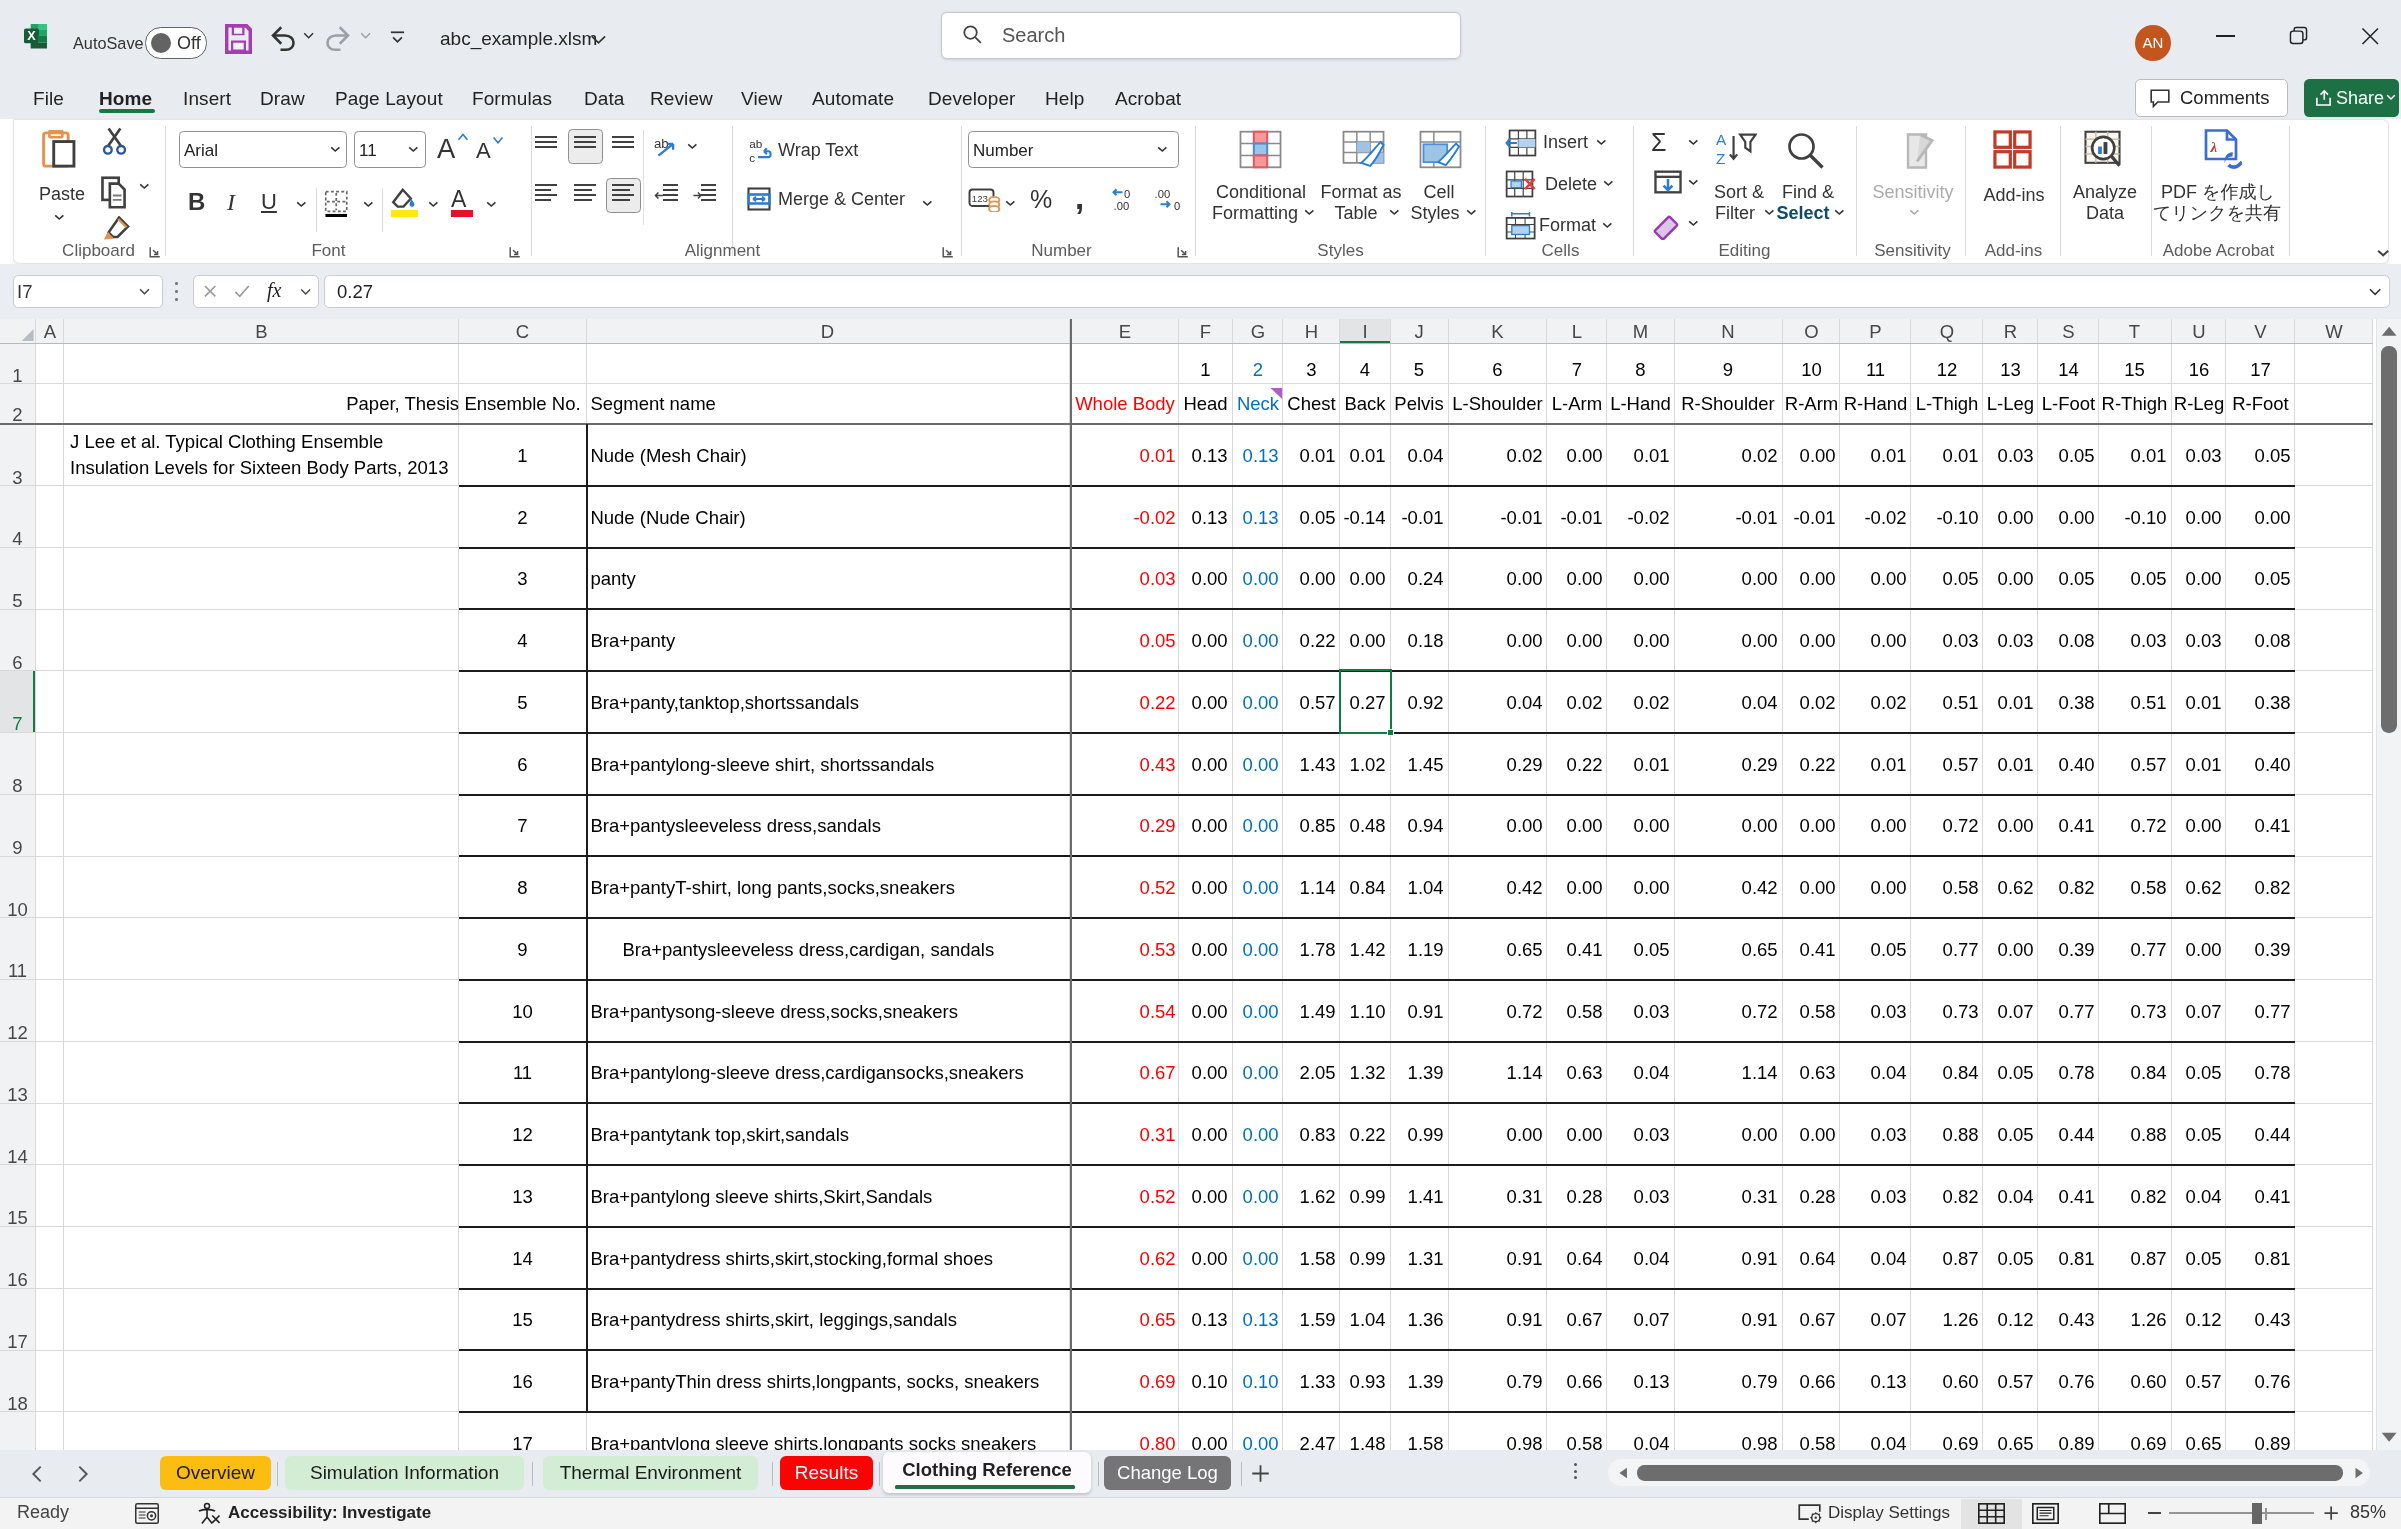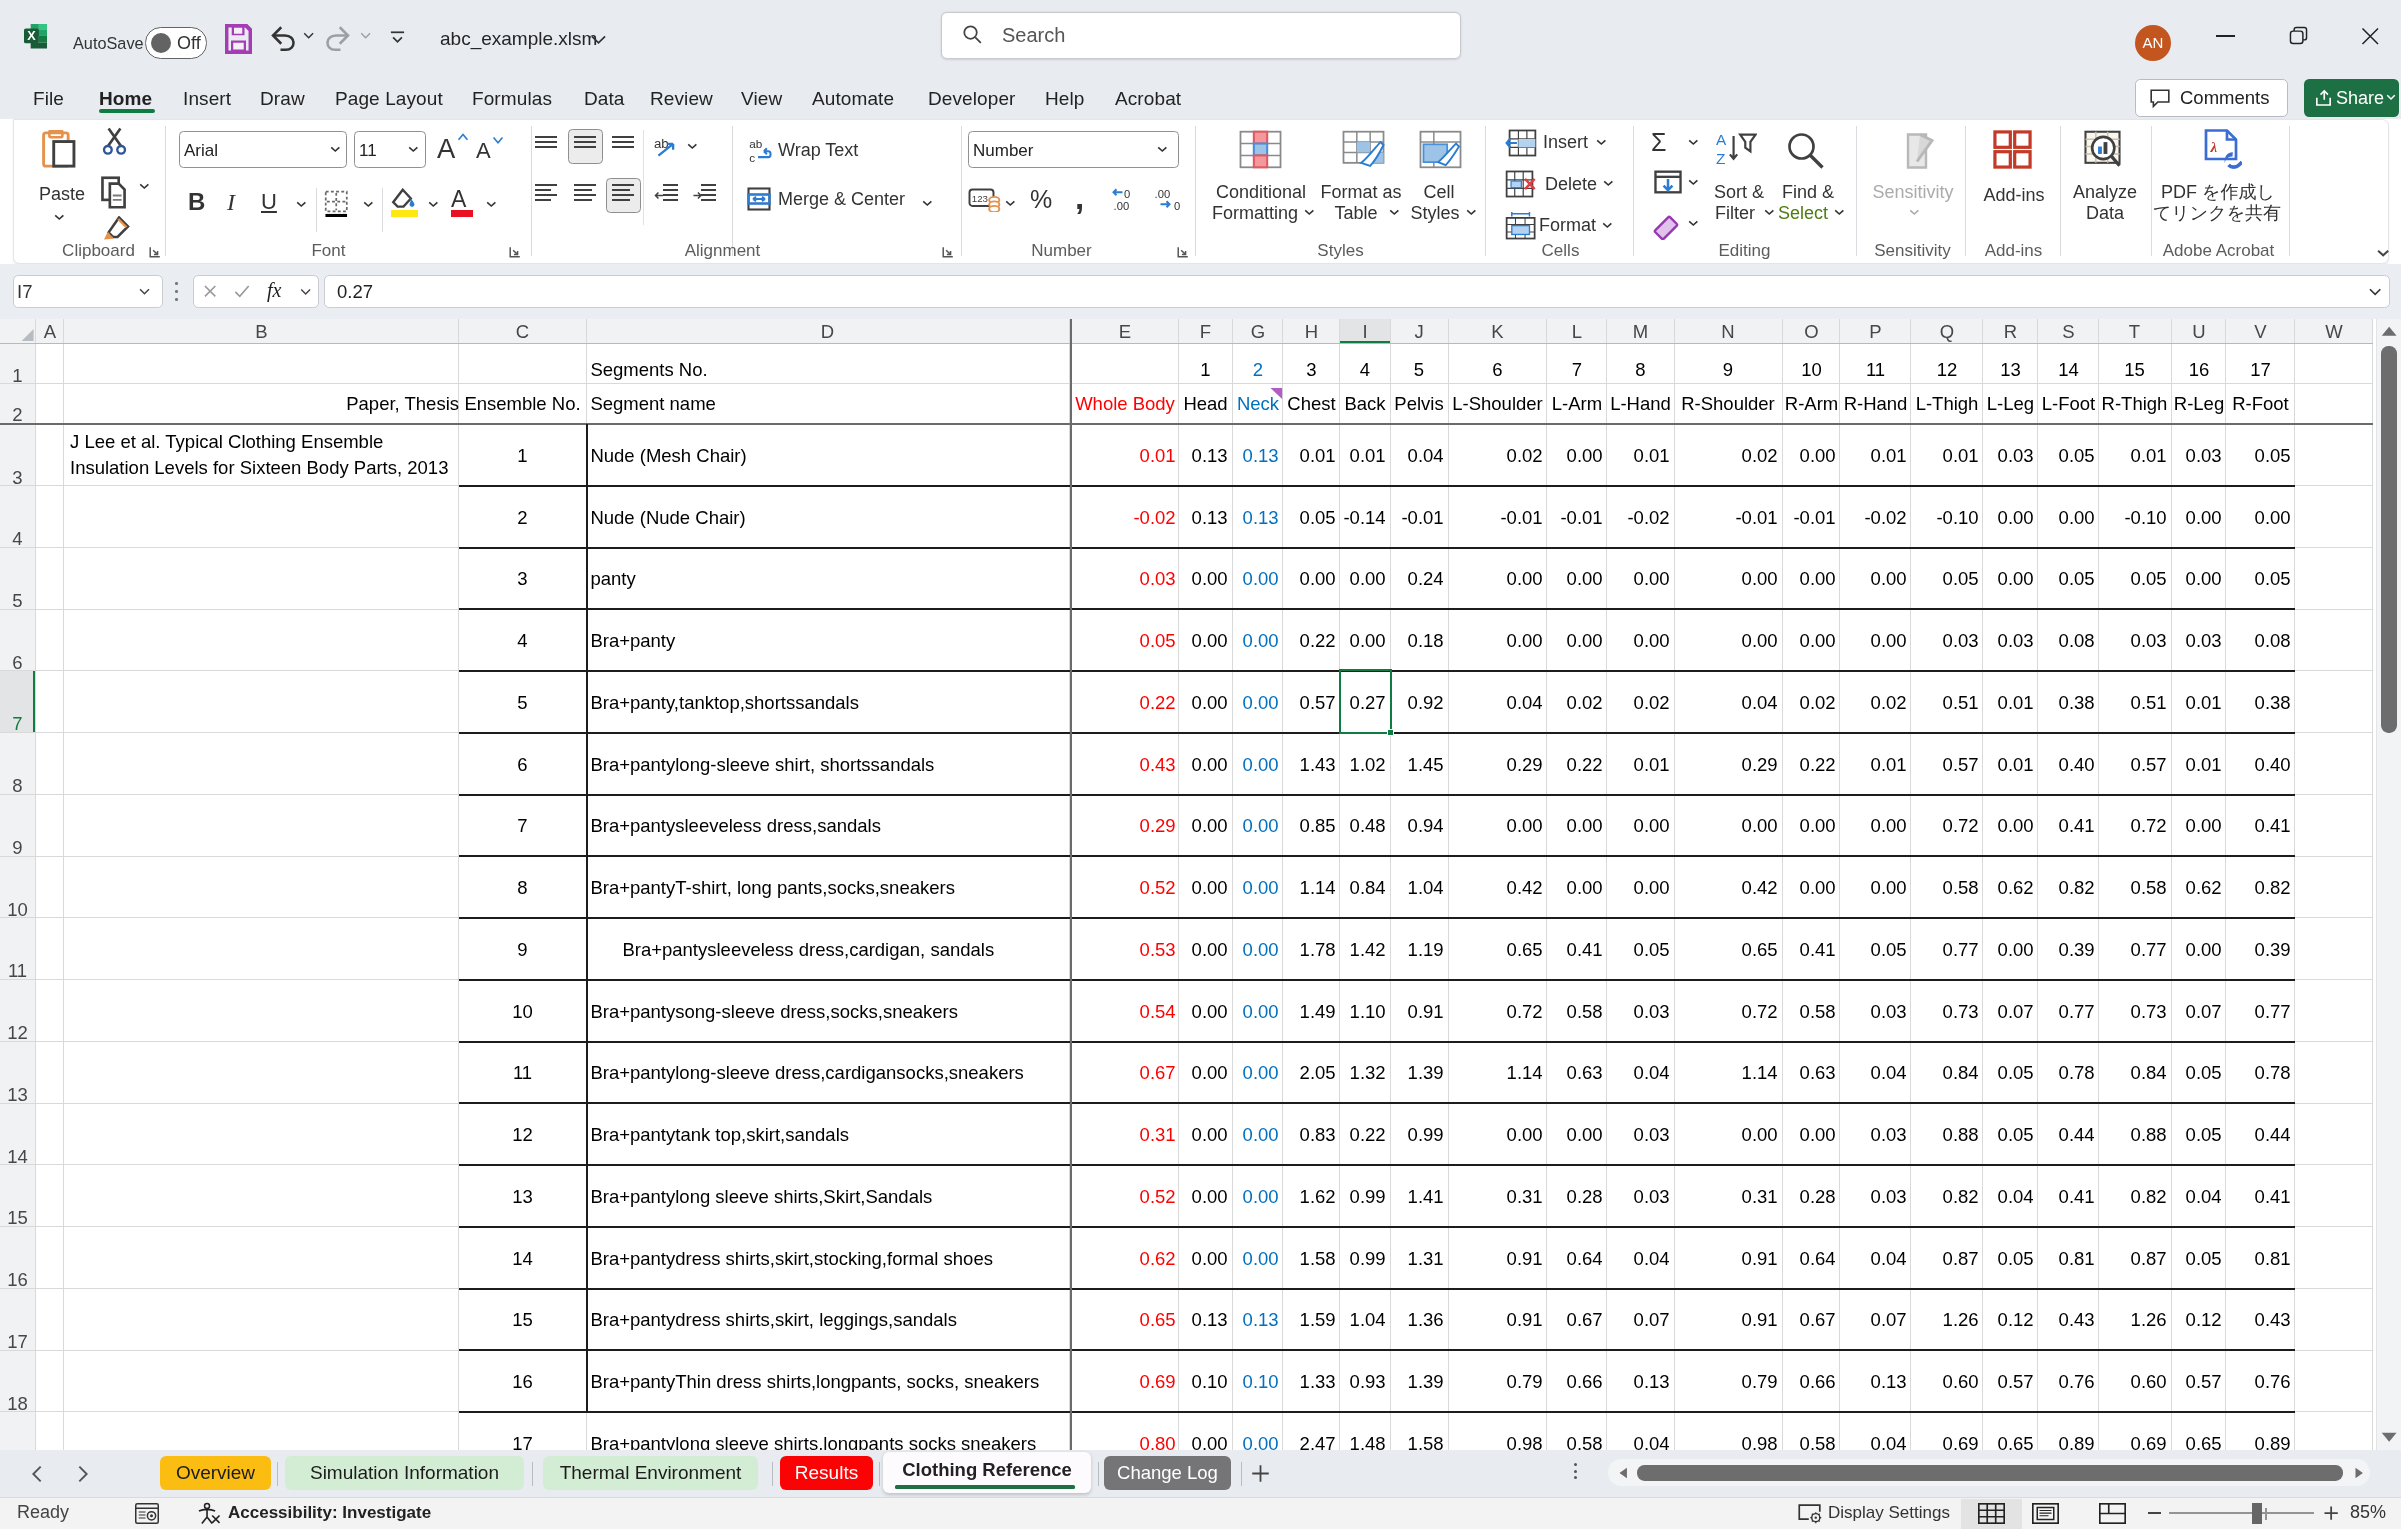--- a/index.html
+++ b/index.html
@@ -380,21 +380,21 @@
 <div class="ab" style="left:1591px;top:182px;width:296px;height:20px;line-height:20px;font-size:18px;color:#333;text-align:center;white-space:nowrap;">Sort &amp;</div>
 <div class="ab" style="left:1587px;top:203px;width:296px;height:20px;line-height:20px;font-size:18px;color:#333;text-align:center;white-space:nowrap;">Filter</div>
 <svg class="ab" style="left:1763px;top:208px" width="12.6" height="9" viewBox="0 0 17 12">
     <path d="M3 3 L8.5 8 L14 3" fill="none" stroke="#333" stroke-width="2.2"></path>
   </svg>
 <svg class="ab" style="left:1785px;top:130px" width="39" height="39" viewBox="0 0 26 26">
 <circle cx="11" cy="11" r="8" fill="none" stroke="#404040" stroke-width="1.8"></circle>
 <path d="M17 17 L25 25" stroke="#404040" stroke-width="2.2"></path>
   </svg>
 <div class="ab" style="left:1660px;top:182px;width:296px;height:20px;line-height:20px;font-size:18px;color:#333;text-align:center;white-space:nowrap;">Find &amp;</div>
-<div class="ab" style="left:1655px;top:203px;width:296px;height:20px;line-height:20px;font-size:18px;color:#4d7c0f;text-align:center;white-space:nowrap;">Select</div>
+<div class="ab" style="left:1655px;top:203px;width:296px;height:20px;line-height:20px;font-size:18px;color:#0c4a6e;text-align:center;white-space:nowrap;font-weight:bold;">Select</div>
 <svg class="ab" style="left:1833px;top:208px" width="12.6" height="9" viewBox="0 0 17 12">
     <path d="M3 3 L8.5 8 L14 3" fill="none" stroke="#333" stroke-width="2.2"></path>
   </svg>
 <div class="ab" style="left:1663px;top:242px;width:163px;height:18px;line-height:18px;font-size:17px;color:#5c5c5c;text-align:center;">Editing</div>
 <div class="ab" style="left:1856px;top:126px;width:1.1px;height:130px;background:#d9dbde;"></div>
 <svg class="ab" style="left:1896px;top:130px" width="42" height="39" viewBox="0 0 28 26">
 <path d="M8 3 L20 3 L20 25 L8 25 Z" fill="#e8e8e8" stroke="#b8b8b8" stroke-width="1.6"></path>
 <path d="M16 3 L24 7 L14 21" stroke="#b8b8b8" stroke-width="2" fill="#d8d8d8"></path>
   </svg>
 <div class="ab" style="left:1765px;top:182px;width:296px;height:20px;line-height:20px;font-size:18px;color:#ababab;text-align:center;white-space:nowrap;">Sensitivity</div>
@@ -621,21 +621,20 @@
 <div class="ab" style="left:2295px;top:969px;width:78px;height:1.1px;background:#d9d9d9;"></div>
 <div class="ab" style="left:0px;top:1031px;width:459px;height:1.1px;background:#d9d9d9;"></div>
 <div class="ab" style="left:459px;top:1030px;width:1836px;height:1.6px;background:#1c1c1c;"></div>
 <div class="ab" style="left:2295px;top:1031px;width:78px;height:1.1px;background:#d9d9d9;"></div>
 <div class="ab" style="left:0px;top:1092px;width:459px;height:1.1px;background:#d9d9d9;"></div>
 <div class="ab" style="left:459px;top:1092px;width:1836px;height:1.6px;background:#1c1c1c;"></div>
 <div class="ab" style="left:2295px;top:1092px;width:78px;height:1.1px;background:#d9d9d9;"></div>
 <div class="ab" style="left:0px;top:104px;width:2373px;height:2.2px;background:#6b6b6b;"></div>
 <div class="ab" style="left:1070px;top:0px;width:2.2px;height:1131px;background:#6b6b6b;"></div>
 <div class="ab" style="left:586px;top:105px;width:1.6px;height:988px;background:#1c1c1c;"></div>
-<div class="ab" style="left:586px;top:31px;width:483px;height:40px;line-height:40px;font-size:18.5px;color:#000;text-align:left;padding-left:4.4px;">Segments No.</div>
 <div class="ab" style="left:1179px;top:31px;width:53px;height:40px;line-height:40px;font-size:18.5px;color:#000;text-align:center;">1</div>
 <div class="ab" style="left:1233px;top:31px;width:50px;height:40px;line-height:40px;font-size:18.5px;color:#0070C0;text-align:center;">2</div>
 <div class="ab" style="left:1283px;top:31px;width:57px;height:40px;line-height:40px;font-size:18.5px;color:#000;text-align:center;">3</div>
 <div class="ab" style="left:1340px;top:31px;width:50px;height:40px;line-height:40px;font-size:18.5px;color:#000;text-align:center;">4</div>
 <div class="ab" style="left:1390px;top:31px;width:58px;height:40px;line-height:40px;font-size:18.5px;color:#000;text-align:center;">5</div>
 <div class="ab" style="left:1448px;top:31px;width:99px;height:40px;line-height:40px;font-size:18.5px;color:#000;text-align:center;">6</div>
 <div class="ab" style="left:1547px;top:31px;width:60px;height:40px;line-height:40px;font-size:18.5px;color:#000;text-align:center;">7</div>
 <div class="ab" style="left:1607px;top:31px;width:67px;height:40px;line-height:40px;font-size:18.5px;color:#000;text-align:center;">8</div>
 <div class="ab" style="left:1674px;top:31px;width:108px;height:40px;line-height:40px;font-size:18.5px;color:#000;text-align:center;">9</div>
 <div class="ab" style="left:1783px;top:31px;width:57px;height:40px;line-height:40px;font-size:18.5px;color:#000;text-align:center;">10</div>

